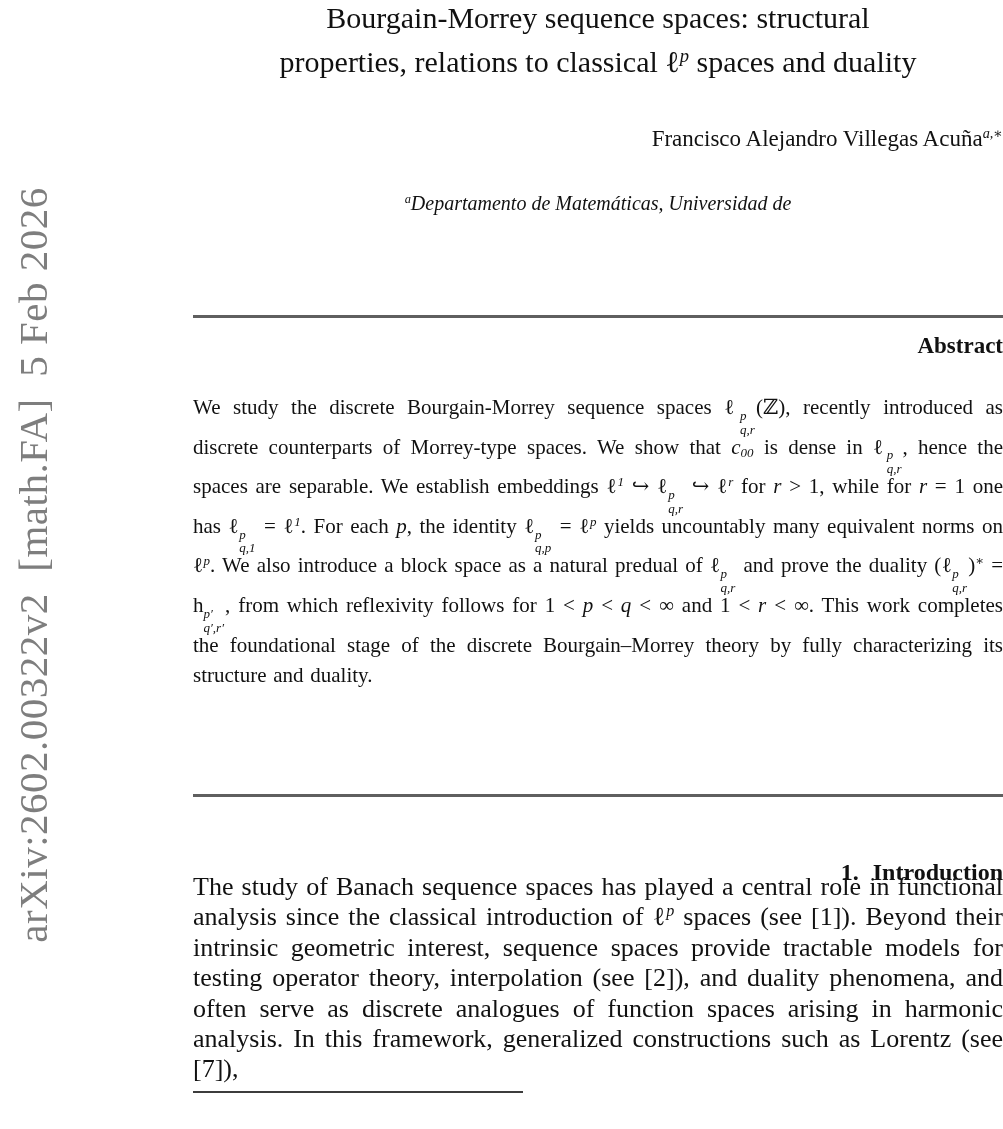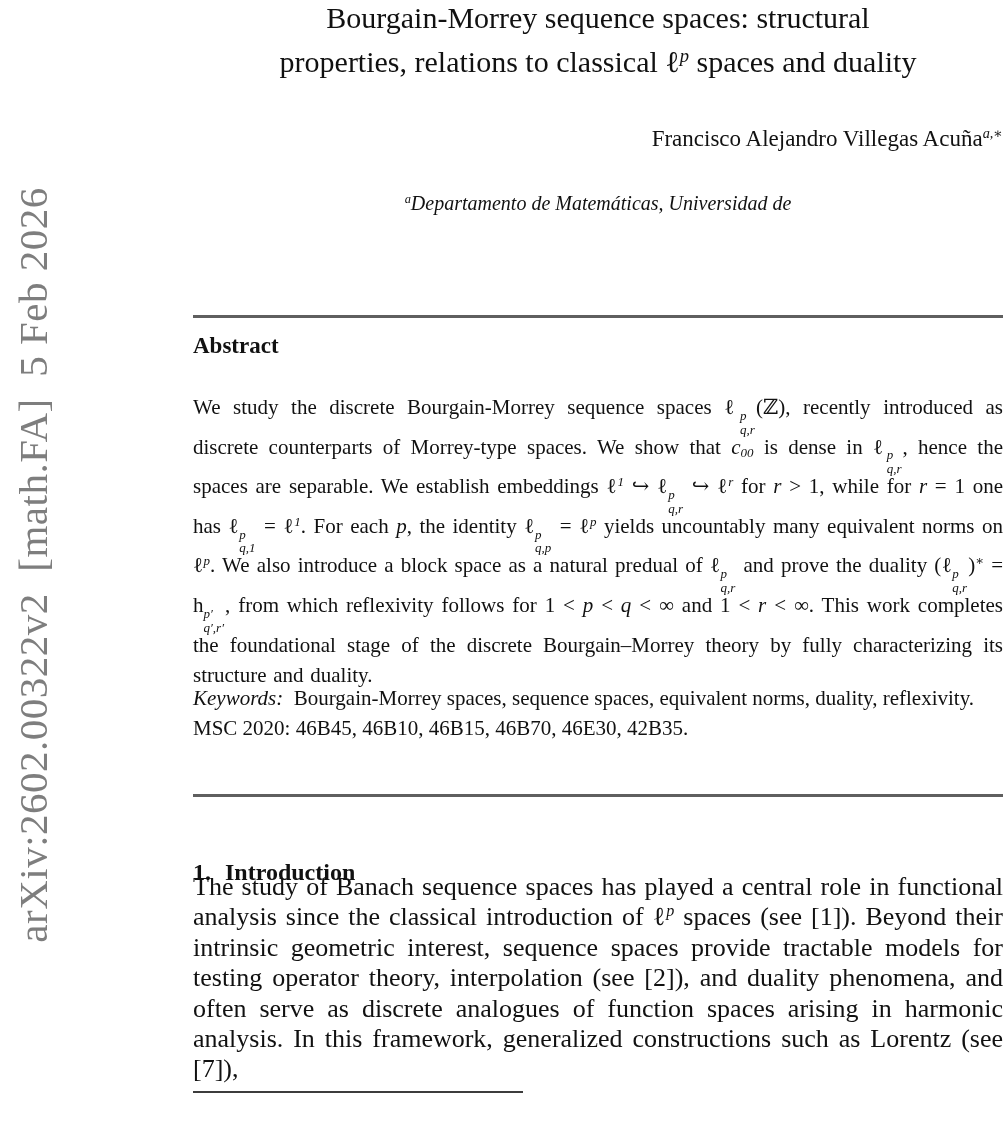--- a/index.html
+++ b/index.html
@@ -2,21 +2,21 @@
 <html lang="en"><head>
 <meta charset="utf-8">
 <style>
   html,body { margin:0; padding:0; background:#ffffff; }
   .page {
     position:relative; width:1003px; height:1129px; background:#ffffff;
     overflow:hidden;
     font-family:"Liberation Serif","DejaVu Serif","DejaVu Sans",serif;
     color:#111111;
   }
-  .content { position:absolute; left:193px; width:810px; }
+  .content { position:absolute; left:193px; width:810px;text-align:right; }
 
   .watermark {
     position:absolute; left:33px; top:565px;
     transform:translate(-50%,-50%) rotate(-90deg);
     white-space:pre; font-size:41px; color:#7e7e7e; letter-spacing:0.5px;
   }
 
   .title { top:-4px; text-align:center; font-size:30px; line-height:44px; }
   .author { top:126px; text-align:right; font-size:23px; }
   .affiliation { top:190px; text-align:center; font-size:20px; font-style:italic; line-height:27px; }
@@ -90,21 +90,20 @@
           <span class="msup">p</span>
           <span class="msub">q,r</span>
         </span></span><span class="seg"><span> and prove the duality (</span></span><span class="seg"><span>ℓ</span><span class="mstack">
           <span class="msup">p</span>
           <span class="msub">q,r</span>
         </span></span><span class="seg"><span>)</span><sup class="ssu">∗</sup></span><span class="seg"><span> = h</span><span class="mstack">
           <span class="msup">p′</span>
           <span class="msub">q′,r′</span>
         </span></span><span class="seg"><span>, from which reflexivity follows for 1 &lt; </span></span><span class="seg"><span class="mvar">p</span></span><span class="seg"><span> &lt; </span></span><span class="seg"><span class="mvar">q</span></span><span class="seg"><span> &lt; ∞ and 1 &lt; </span></span><span class="seg"><span class="mvar">r</span></span><span class="seg"><span> &lt; ∞. This work completes the foundational stage of the discrete Bourgain–Morrey theory by fully characterizing its structure and duality.</span></span></div>
 
-  <div class="content keywords"><span class="seg"><span class="it">Keywords:</span></span><span class="seg"><span>&nbsp; Bourgain-Morrey spaces, sequence spaces, equivalent norms, duality, reflexivity.</span></span><br><span class="seg"><span>MSC 2020: 46B45, 46B10, 46B15, 46B70, 46E30, 42B35.</span></span></div>
 
   <div class="rule rule-bottom"></div>
 
   <div class="content section-heading">
     <span class="section-num">1.</span><span>Introduction</span>
   </div>
 
   <div class="content intro-body"><span class="seg"><span>The study of Banach sequence spaces has played a central role in functional analysis since the classical introduction of </span></span><span class="seg"><span>ℓ</span><sup class="ssu">p</sup></span><span class="seg"><span> spaces (see [1]). Beyond their intrinsic geometric interest, sequence spaces provide tractable models for testing operator theory, interpolation (see [2]), and duality phenomena, and often serve as discrete analogues of function spaces arising in harmonic analysis. In this framework, generalized constructions such as Lorentz (see [7]),</span></span></div>
 
   <div class="footnote-rule"></div>

